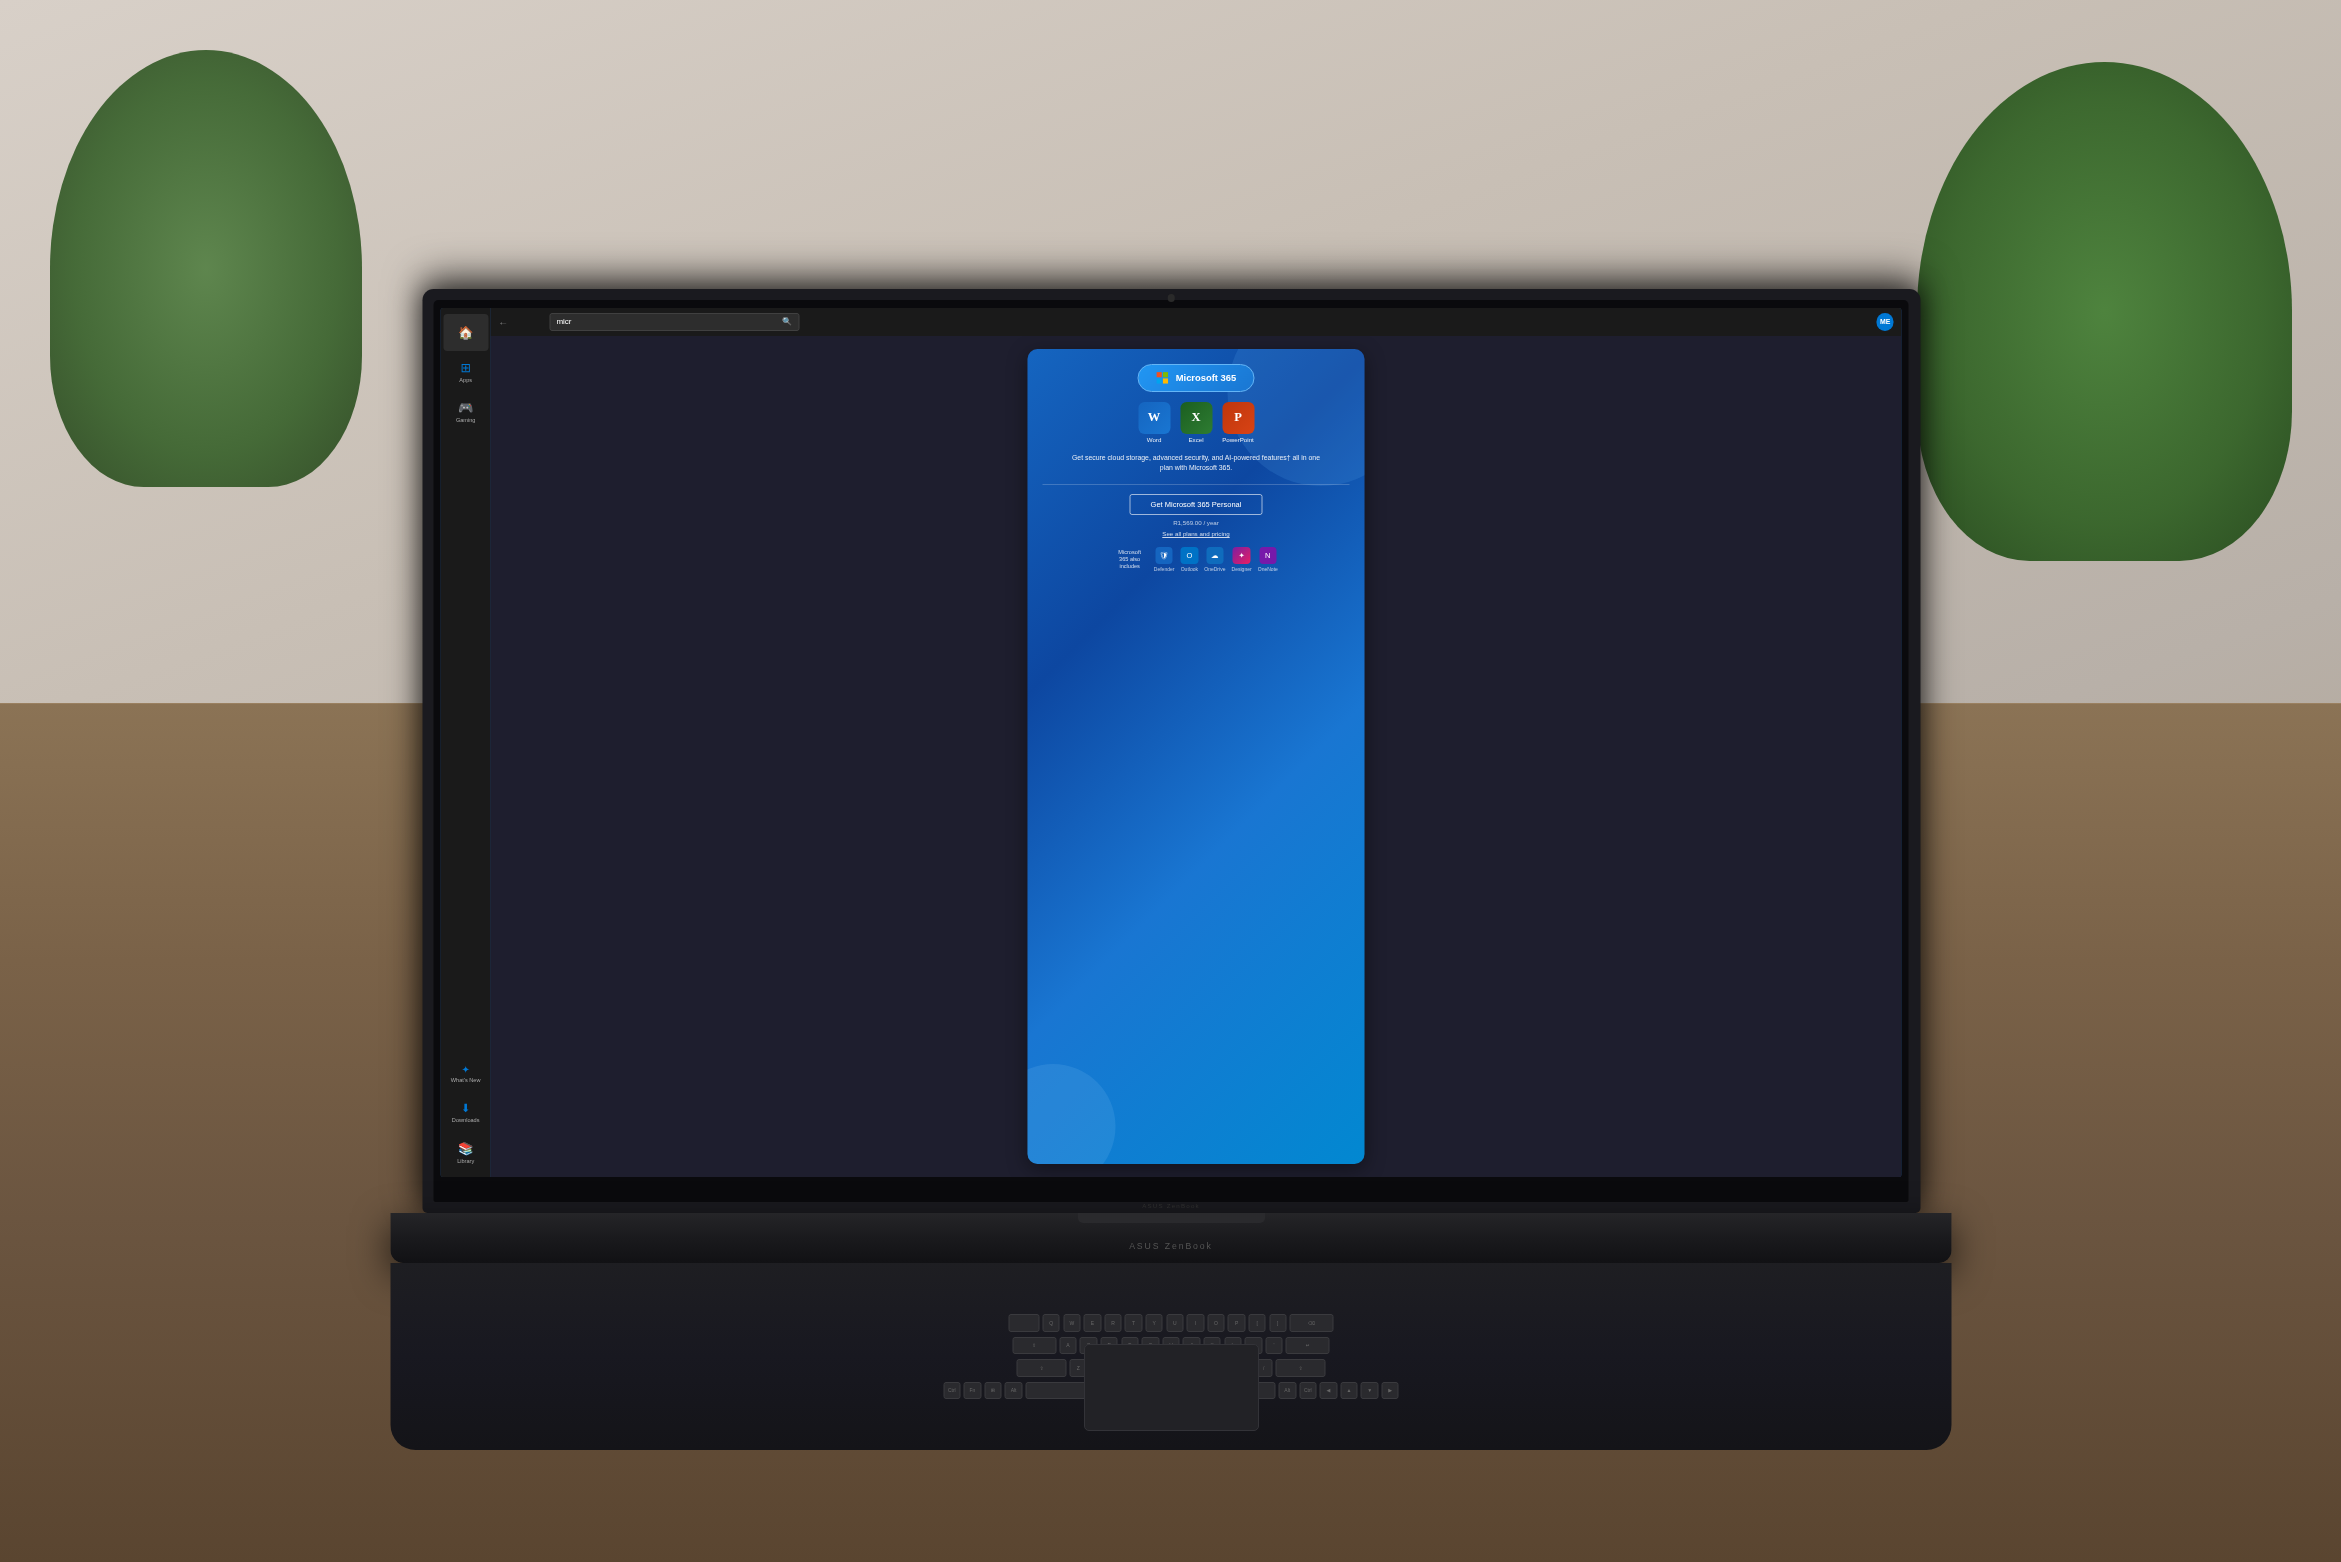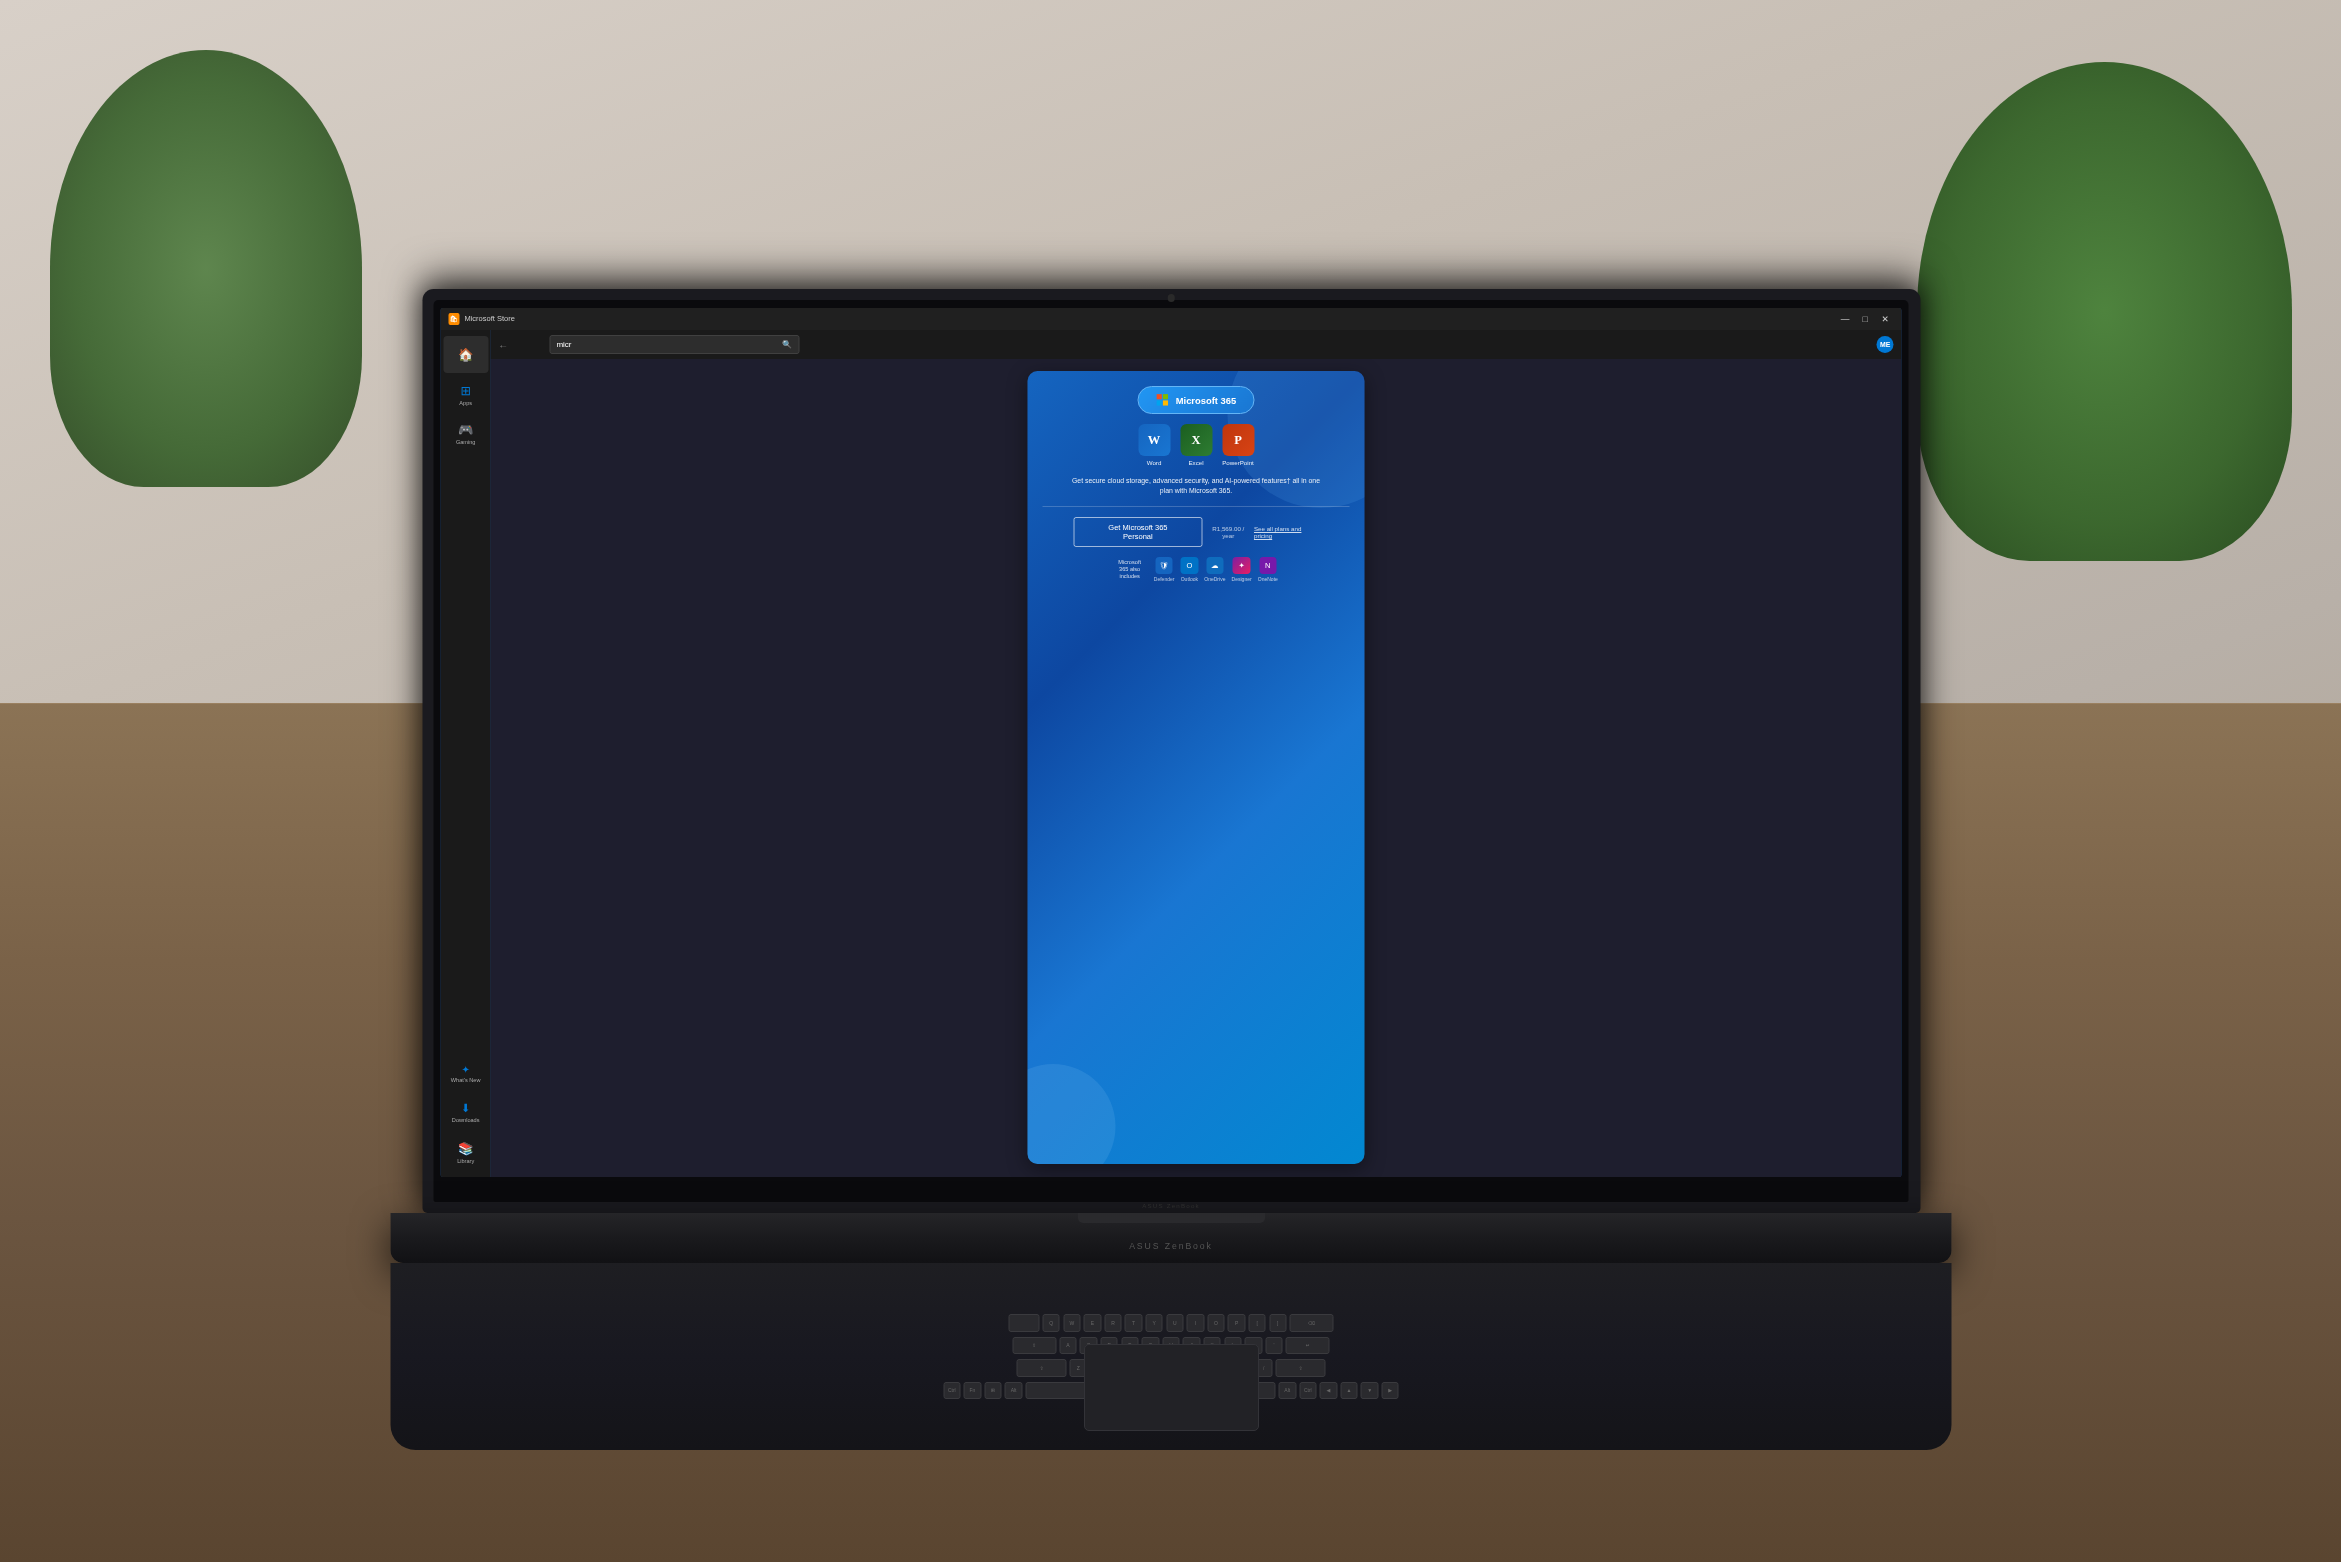--- a/index.html
+++ b/index.html
@@ -578,29 +578,20 @@
 <div class="plant-left"></div>
 <div class="plant-right"></div>
 
 <div class="laptop-wrapper">
 
   <div class="laptop-lid">
     <div class="camera"></div>
     <div class="screen-bezel">
       <div class="screen">
 
-        <div class="title-bar">
-          <div class="title-bar-icon">🛍</div>
-          <span class="title-bar-text">Microsoft Store</span>
-          <div class="title-bar-controls">
-            <div class="title-bar-btn minimize">—</div>
-            <div class="title-bar-btn maximize">□</div>
-            <div class="title-bar-btn close">✕</div>
-          </div>
-        </div>
 
         <div class="store-layout">
 
           <div class="sidebar">
             <div class="sidebar-item active">
               <span class="sidebar-icon">🏠</span>
             </div>
             <div class="sidebar-item">
               <span class="sidebar-icon">⊞</span>
               <span class="sidebar-label">Apps</span>
@@ -672,21 +663,21 @@
                       <span style="font-size:12.5px;font-weight:bold;color:white;font-family:serif">P</span>
                     </div>
                     <span class="app-icon-label">PowerPoint</span>
                   </div>
                 </div>
 
                 <p class="description">Get secure cloud storage, advanced security, and AI-powered features† all in one plan with Microsoft 365.</p>
 
                 <div class="card-divider"></div>
 
-                <div style="display:flex;align-items:center;gap:3.7px;z-index:1;width:80%">
+                <div style="display:flex;flex-direction:column;align-items:center;gap:3.7px;z-index:1;width:80%">
                   <button class="get-button">Get Microsoft 365 Personal</button>
                   <span class="get-button-sub">R1,569.00 / year</span>
                   <span class="see-plans">See all plans and pricing</span>
                 </div>
 
                 <div class="also-includes">
                   <span class="also-includes-label">Microsoft 365 also includes</span>
                   <div class="included-icons">
                     <div class="included-icon">
                       <div class="inc-icon defender-icon">

